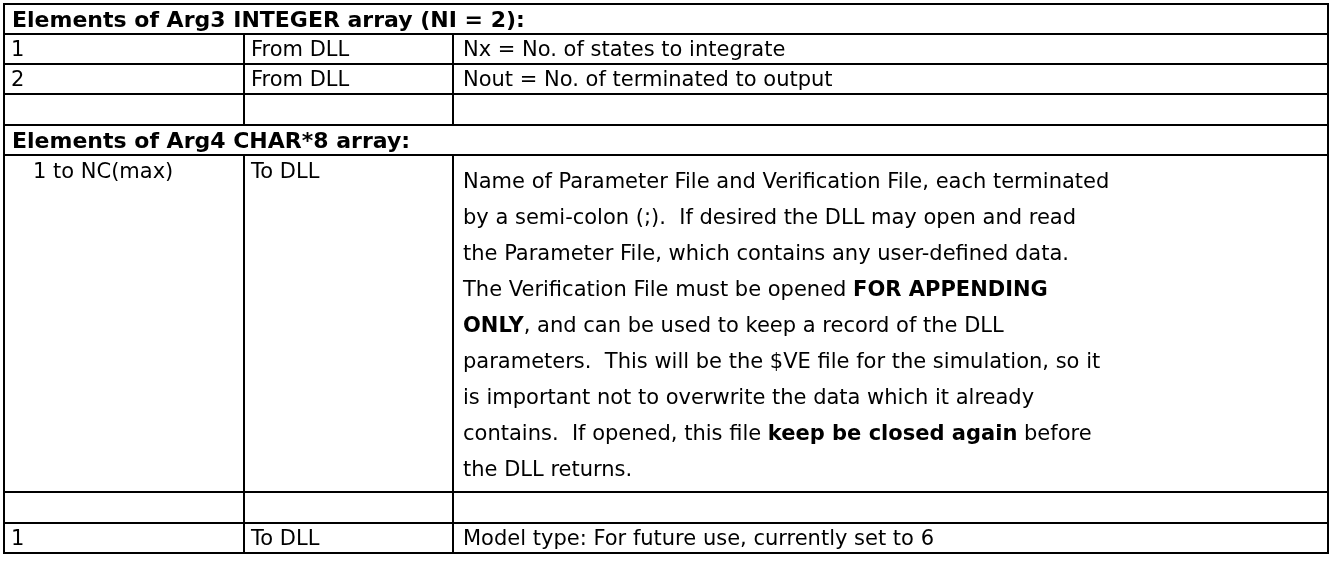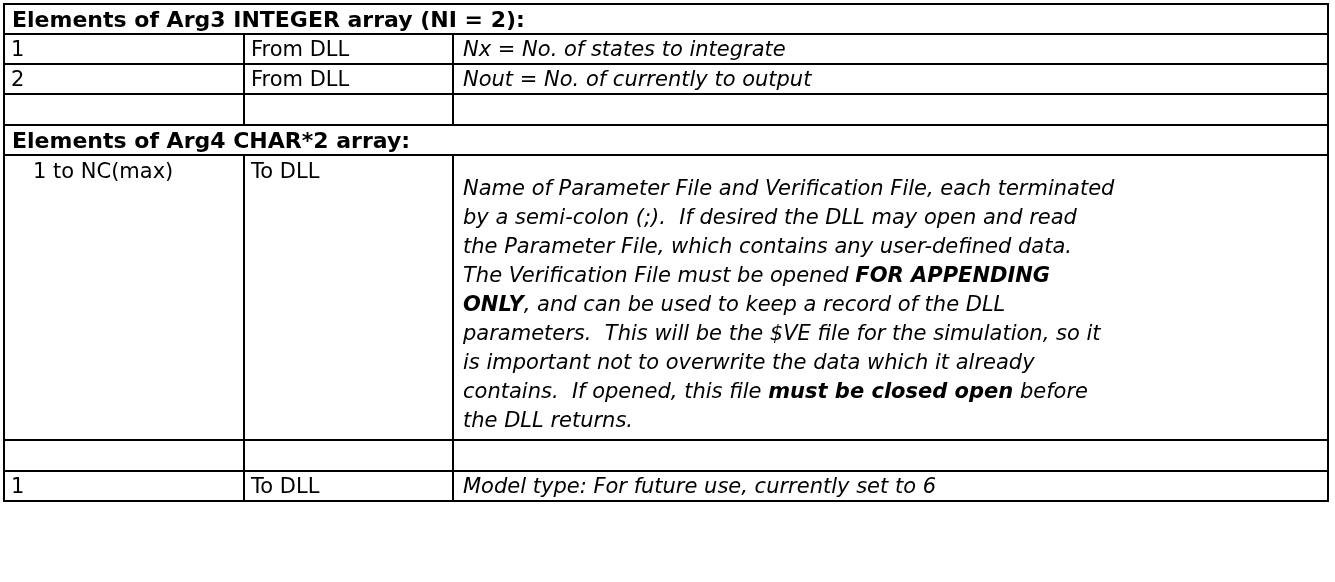--- a/index.html
+++ b/index.html
@@ -32,26 +32,25 @@
     font-weight: bold;
     font-size: 22px;
     height: 30px;
     padding-left: 7px;
   }
   tr.data-row td { height: 30px; }
   tr.spacer-row td { height: 31px; }
   td.desc {
     white-space: pre-wrap;
     padding-left: 9px;
-    font-style: italic;
   }
   td.desc-long {
     vertical-align: top;
-    line-height: 29px;
-    padding-top: 18px;
+    line-height: 36px;
+    padding-top: 7px;
     padding-bottom: 4px;
   }
   .bold { font-weight: bold; }
 </style>
 </head>
 <body>
 
 <table class="doc-table">
   <colgroup>
     <col class="c1">
@@ -64,43 +63,43 @@
     <td colspan="3">Elements of Arg3 INTEGER array (NI = 2):</td>
   </tr>
   <tr class="data-row">
     <td>1</td>
     <td>From DLL</td>
     <td class="desc">Nx = No. of states to integrate</td>
   </tr>
   <tr class="data-row">
     <td>2</td>
     <td>From DLL</td>
-    <td class="desc">Nout = No. of currently to output</td>
+    <td class="desc">Nout = No. of terminated to output</td>
   </tr>
 
   <tr class="spacer-row">
     <td></td>
     <td></td>
     <td></td>
   </tr>
 
   <tr class="section-header-row">
-    <td colspan="3">Elements of Arg4 CHAR*2 array:</td>
+    <td colspan="3">Elements of Arg4 CHAR*8 array:</td>
   </tr>
   <tr class="data-row">
     <td style="vertical-align:top; padding-top:3px;padding-left:28px;">1 to NC(max)</td>
     <td style="vertical-align:top; padding-top:3px;">To DLL</td>
     <td class="desc desc-long"><span>Name of Parameter File and Verification File, each terminated
 by a semi-colon (;).  If desired the DLL may open and read
 the Parameter File, which contains any user-defined data.
 The Verification File must be opened </span><span class="bold">FOR APPENDING
 ONLY</span><span>, and can be used to keep a record of the DLL
 parameters.  This will be the $VE file for the simulation, so it
 is important not to overwrite the data which it already
-contains.  If opened, this file </span><span class="bold">must be closed open</span><span> before
+contains.  If opened, this file </span><span class="bold">keep be closed again</span><span> before
 the DLL returns.</span></td>
   </tr>
 
   <tr class="spacer-row">
     <td></td>
     <td></td>
     <td></td>
   </tr>
 
   <tr class="data-row">

